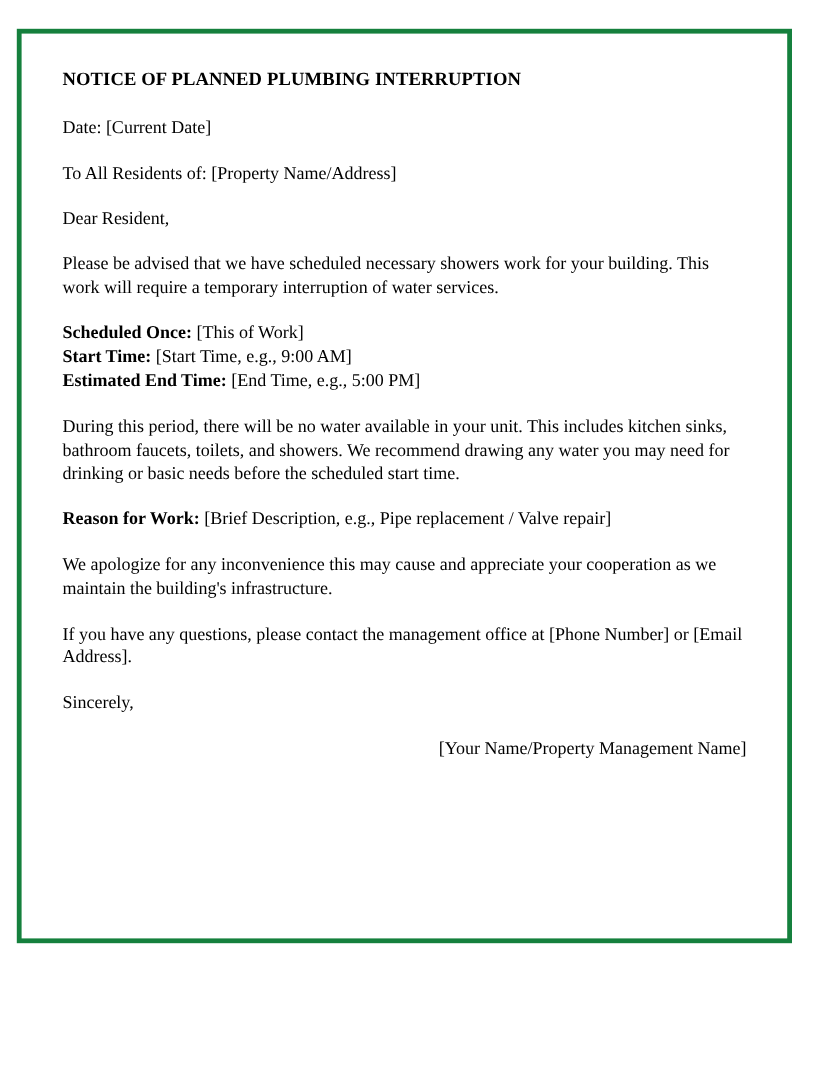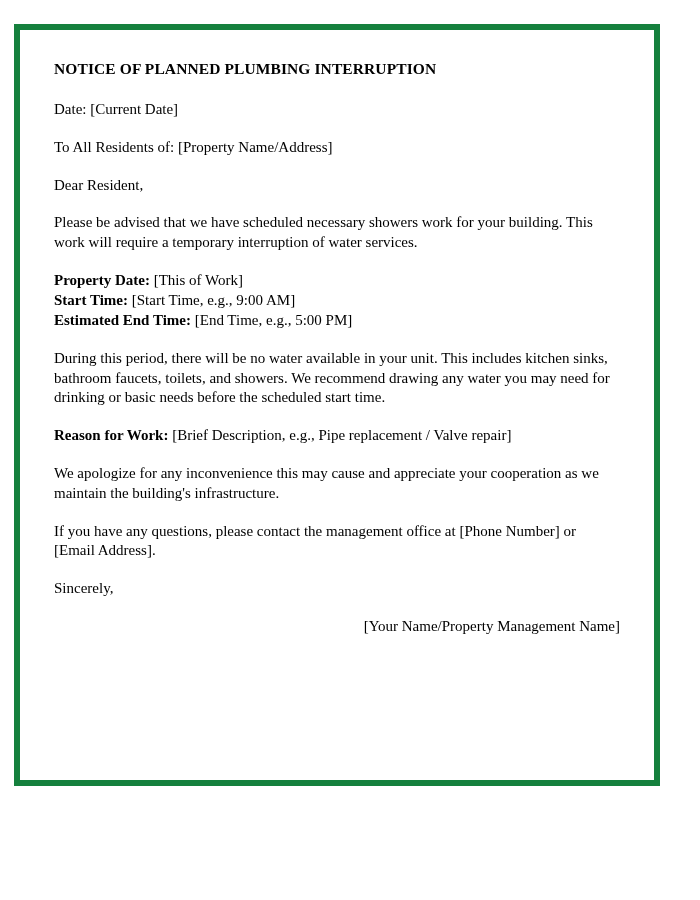--- a/index.html
+++ b/index.html
@@ -12,21 +12,21 @@
     background: #ffffff;
     font-family: "Liberation Serif", serif;
     color: #000000;
   }
   .page {
     position: absolute;
     left: 14px;
     top: 24px;
     width: 646px;
     height: 762px;
-    border: 6px solid #15803d;
+    border: 4px solid #15803d;
     box-sizing: border-box;
     background: #ffffff;
   }
   .content {
     padding: 26px 34px 0 34px;
   }
   .doc-title {
     font-weight: bold;
     font-size: 15.5px;
     letter-spacing: 0.1px;
@@ -75,21 +75,21 @@
     <p class="block">Date: [Current Date]</p>
 
     <p class="block">To All Residents of: [Property Name/Address]</p>
 
     <p class="block">Dear Resident,</p>
 
     <p class="block">Please be advised that we have scheduled necessary showers work for your building. This work will require a temporary interruption of water services.</p>
 
     <div class="schedule">
       <div class="nowrap-line">
-        <span class="lbl">Property Date:</span>
+        <span class="lbl">Scheduled Once:</span>
         <span>[This of Work]</span>
       </div>
       <div class="nowrap-line">
         <span class="lbl">Start Time:</span>
         <span>[Start Time, e.g., 9:00 AM]</span>
       </div>
       <div class="nowrap-line">
         <span class="lbl">Estimated End Time:</span>
         <span>[End Time, e.g., 5:00 PM]</span>
       </div>

